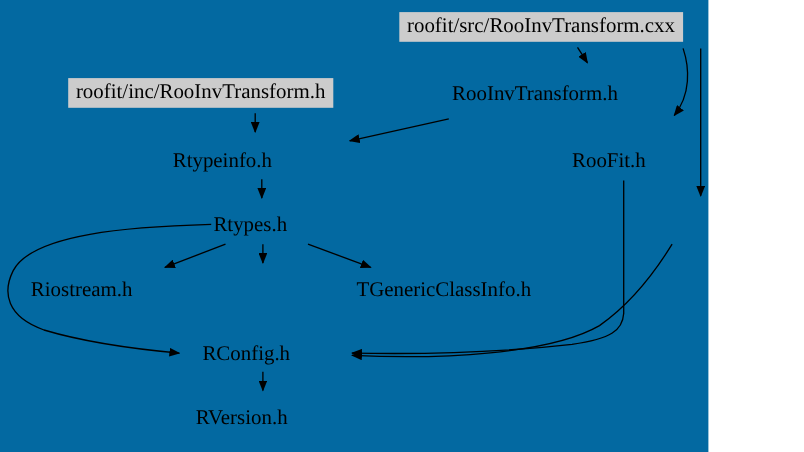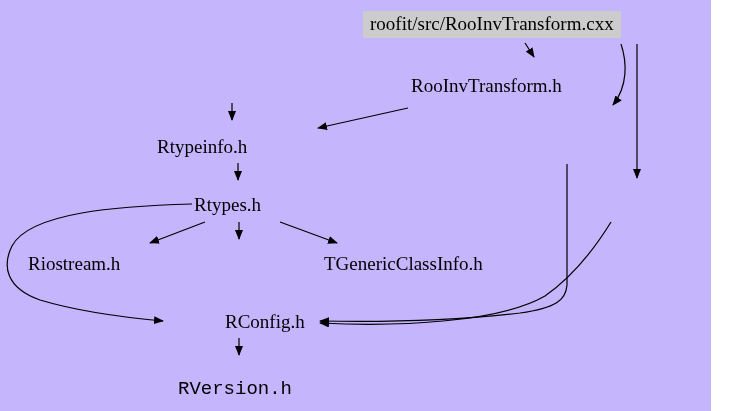--- a/index.html
+++ b/index.html
@@ -1,20 +1,20 @@
 <!DOCTYPE html>
 <html><head>
 <meta charset="utf-8">
 <title>Include dependency graph</title>
 <style>
   html,body{margin:0;padding:0;background:#ffffff;}
   #canvas{
     position:relative;
-    width:711px;height:411px;
-    background:#c4b5fd;
+    width:644px;height:411px;
+    background:#0369a1;
     font-family:"Liberation Serif","DejaVu Serif",serif;
     overflow:hidden;
   }
   svg#edges{position:absolute;left:0;top:0;width:731px;height:411px;}
   .node{
     position:absolute;
     white-space:nowrap;
     color:#000000;
     font-size:19px;
     line-height:1;
@@ -72,31 +72,33 @@
       <path d="M611,222 C595,248 575,275 545,296
                C500,322 400,327 320,323" marker-end="url(#ah)"></path>
 
       <path d="M239,338 L239,355" marker-end="url(#ah)"></path>
 
     </g>
   </svg>
 
   <div class="node boxed" style="left:363px;top:11px;">roofit/src/RooInvTransform.cxx</div>
 
+  <div class="node boxed" style="left:62px;top:71px;">roofit/inc/RooInvTransform.h</div>
 
   <div class="node plain" style="left:409px;top:73px;">RooInvTransform.h</div>
 
   <div class="node plain" style="left:155px;top:134px;">Rtypeinfo.h</div>
 
+  <div class="node plain" style="left:518px;top:134px;">RooFit.h</div>
 
   <div class="node plain" style="left:192px;top:192px;">Rtypes.h</div>
 
 
   <div class="node plain" style="left:26px;top:251px;">Riostream.h</div>
 
 
   <div class="node plain" style="left:322px;top:251px;text-align:right;">TGenericClassInfo.h</div>
 
-  <div class="node plain" style="left:182px;top:309px;margin-left:41px;">RConfig.h</div>
+  <div class="node plain" style="left:182px;top:309px;">RConfig.h</div>
 
-  <div class="node plain" style="left:176px;top:377px;font-family:Liberation Mono, monospace;">RVersion.h</div>
+  <div class="node plain" style="left:176px;top:367px;">RVersion.h</div>
 
 </div>
 
 </body></html>

